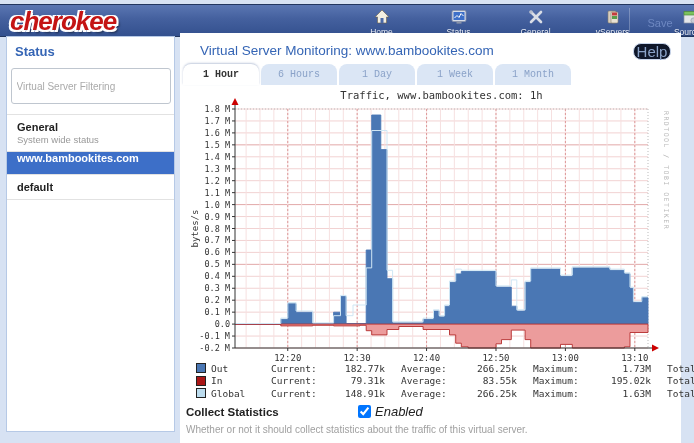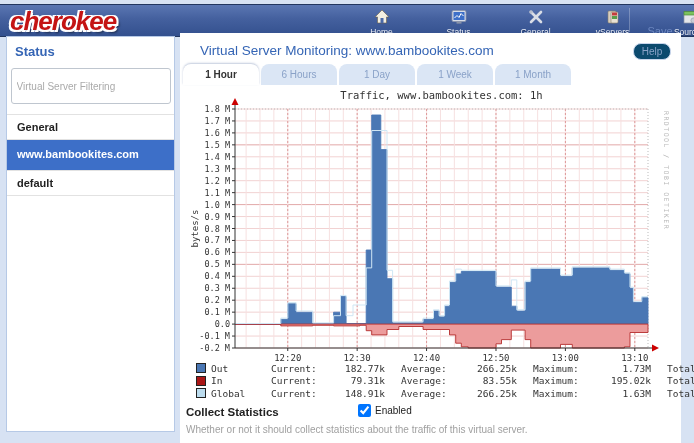--- a/index.html
+++ b/index.html
@@ -14,43 +14,43 @@
     letter-spacing:-1px;color:#c41414;
     text-shadow:-2px -1px 0 #fff,2px -1px 0 #fff,-2px 2px 0 #fff,2px 2px 0 #fff,3px 3px 2px rgba(0,0,0,.45);}
   .nav{position:absolute;left:360px;top:2px;display:flex;gap:34px;}
   .nav-item{width:43px;text-align:center;cursor:pointer;position:relative;}
   .nav-item .nicon{display:block;height:18px;margin:1px auto 0;}
   .nav-item .nlabel{display:block;font-size:8.5px;color:#e8edf8;margin-top:1px;
     text-shadow:0 1px 1px rgba(0,0,0,.4);}
   .nav-caret{position:absolute;left:-5px;bottom:-3px;width:0;height:0;margin-left:50%;
     border-left:5px solid transparent;border-right:5px solid transparent;border-bottom:5px solid #fff;}
   .nav-sep{width:1px;height:24px;background:rgba(255,255,255,.25);margin:3px 6px 0 8px;}
-  .save-btn{width:40px;text-align:center;font-size:11px;color:#7d97cf;opacity:.75;padding-top:20px;}
+  .save-btn{width:40px;text-align:center;font-size:11px;color:#7d97cf;opacity:.75;padding-top:12px;}
 
   
   .sidebar{position:absolute;left:6px;top:36px;width:169px;height:396px;background:#fff;
     border:1px solid #b6c9e6;box-sizing:border-box;}
   .sb-title{color:#3565b5;font-size:13px;font-weight:bold;padding:7px 0 0 8px;}
   .sb-filter{display:block;width:148px;margin:9px auto 0;height:18px;border:1px solid #bfc6cf;
     border-radius:3px;font-size:10px;padding:8px 5px;color:#444;font-family:"Liberation Sans",sans-serif;}
   .sb-filter::placeholder{color:#aaa;}
   .sb-list{margin-top:10px;border-top:1px solid #e2e2e2;}
   .sb-item{border-bottom:1px solid #e2e2e2;padding:6px 10px;cursor:pointer;}
   .sb-item .lbl{font-size:11px;font-weight:bold;color:#222;}
   .sb-item .sub{font-size:9.5px;color:#999;margin-top:1px;}
-  .sb-item.selected{background:#3d6fc8;padding-top:8px;padding-bottom:10px;}
+  .sb-item.selected{background:#3d6fc8;padding-top:0;padding-bottom:10px;}
   .sb-item.selected .lbl{color:#fff;}
 
   
   .main{position:absolute;left:180px;top:33px;width:501px;height:410px;background:#fff;}
   .main-title{position:absolute;left:20px;top:10px;font-size:13.5px;color:#3565b5;}
   .help-btn{position:absolute;right:10px;top:10px;width:36px;height:15px;line-height:15px;
-    text-align:center;font-size:10px;color:#8aa2c8;background:#0c4a6e;border:1px solid #c9d6ec;
+    text-align:center;font-size:15px;color:#8aa2c8;background:#0f172a;border:1px solid #c9d6ec;
     border-radius:8px;cursor:pointer;}
-  .tabs{position:absolute;left:3px;top:31px;display:flex;}
+  .tabs{position:absolute;left:3px;top:31px;display:flex;font-family:Liberation Mono, monospace;}
   .tab{width:76px;height:21px;line-height:21px;text-align:center;font-size:10px;color:#8aa2c8;
     background:#dbe6f5;border-radius:8px 8px 0 0;margin-right:2px;cursor:pointer;}
   .tab.active{background:#fff;color:#333;font-weight:bold;box-shadow:0 -1px 2px rgba(120,140,180,.45);}
 
   
   .chart-wrap{position:absolute;left:6px;top:55px;width:494px;height:276px;}
   .chart-wrap svg{display:block;}
   text{font-family:"DejaVu Sans Mono","Liberation Mono",monospace;}
 
   
@@ -60,21 +60,21 @@
   .lg-swatch{width:8px;height:8px;border:1px solid #222;margin-right:5px;}
   .lg-name{width:60px;}
   .lg-key{width:58px;}
   .lg-key.k2{width:60px;} .lg-key.k3{width:62px;} .lg-key.k4{width:46px;}
   .lg-val{width:56px;text-align:right;margin-right:16px;}
 
   
   .collect-label{position:absolute;left:6px;top:373px;font-size:11.5px;font-weight:bold;color:#222;}
   .collect-check{position:absolute;left:178px;top:371px;display:flex;align-items:center;}
   .collect-check input{width:13px;height:13px;margin:0 4px 0 0;}
-  .collect-check span{font-size:10px;color:#222;}
+  .collect-check span{font-size:13px;color:#222;font-style:italic;}
   .collect-desc{position:absolute;left:6px;top:391px;font-size:10px;color:#a0a0a0;}
 </style>
 </head>
 <body>
 
 <div class="page">
 
   <div class="topbar">
     <div class="logo">cherokee</div>
     <div class="nav">
@@ -145,20 +145,21 @@
     <div class="save-btn" style="position:absolute;right:14px;top:0;">Save</div>
     <div class="nav-sep" style="position:absolute;right:58px;top:0;"></div>
   </div>
 
   <div class="sidebar">
     <div class="sb-title">Status</div>
     <input class="sb-filter" type="text" placeholder="Virtual Server Filtering" style="">
     <div class="sb-list">
         <div class="sb-item">
           <div class="lbl">General</div>
+          <div class="sub">System wide status</div>
         </div>
         <div class="sb-item selected">
           <div class="lbl">www.bambookites.com</div>
         </div>
         <div class="sb-item">
           <div class="lbl">default</div>
         </div>
       </div>
   </div>
 

